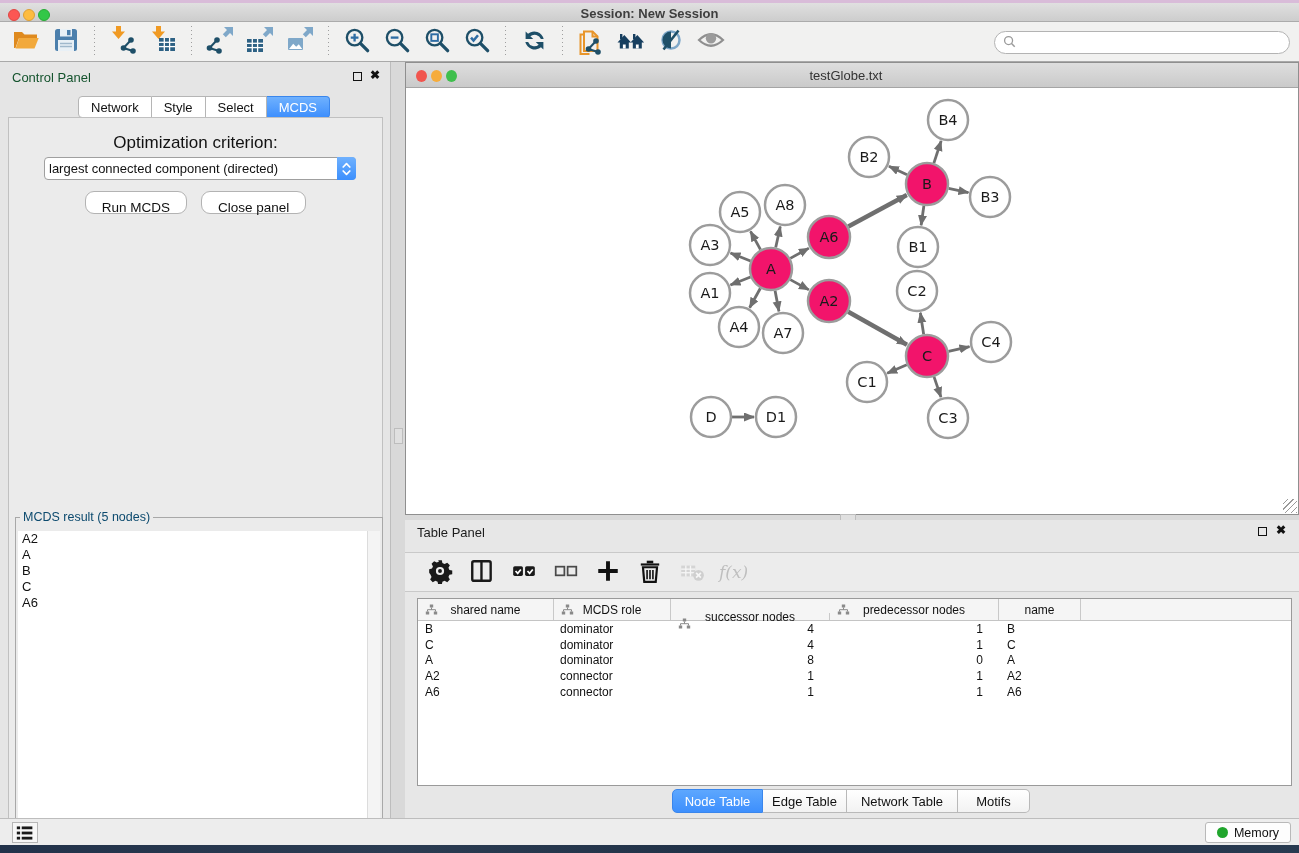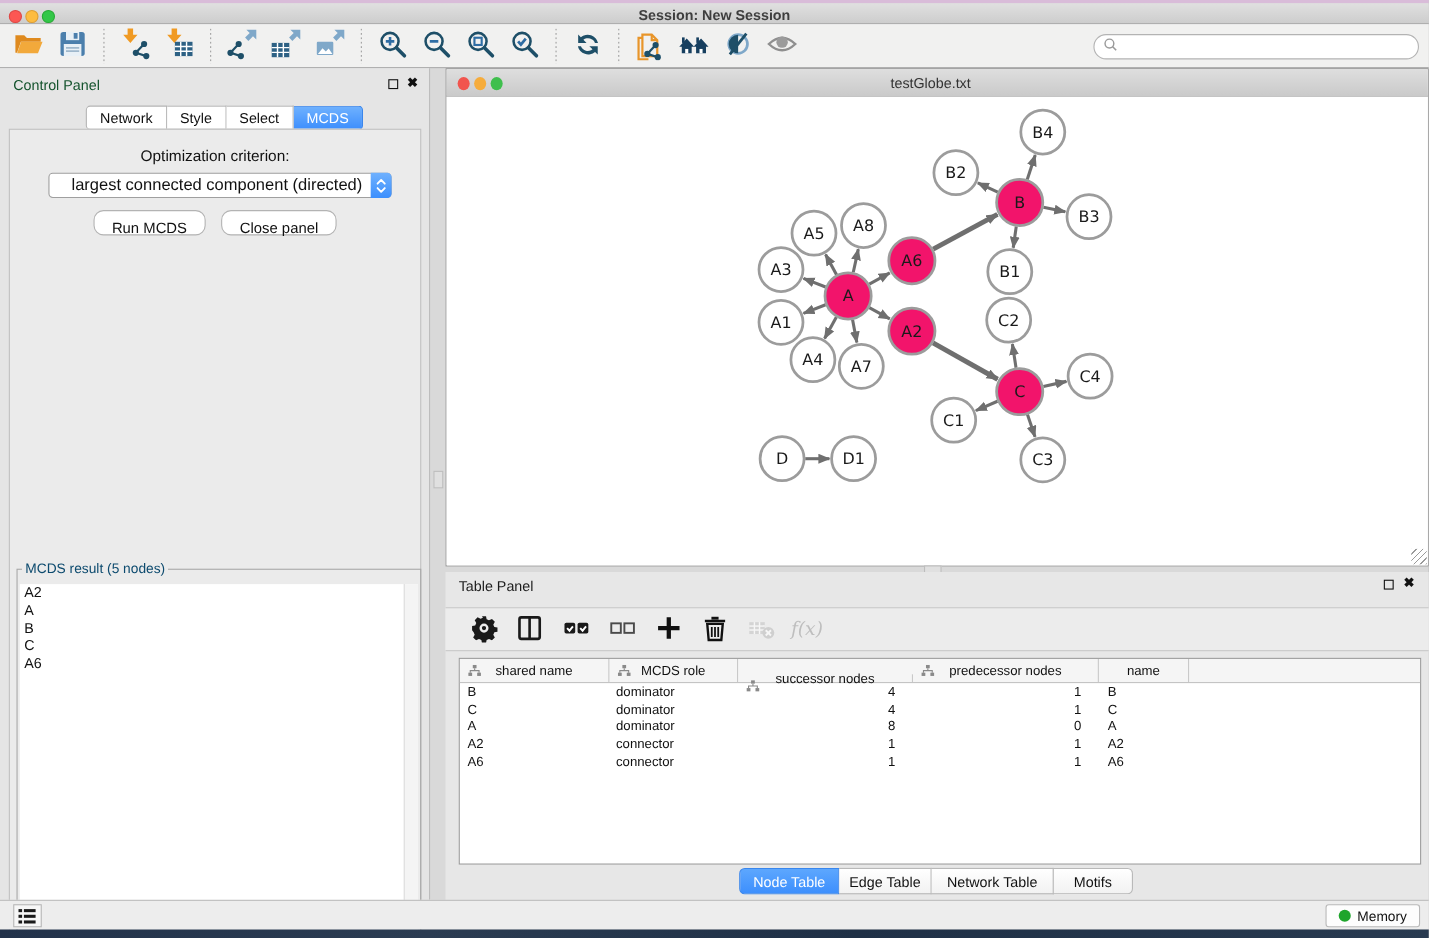--- a/index.html
+++ b/index.html
@@ -34,24 +34,24 @@
   .close-ico{position:absolute;top:6px;font-size:12px;font-weight:bold;color:#111;line-height:14px;}
   .cp-float{right:28px;} .cp-close{right:10px;}
   .cp-tabs{position:absolute;left:78px;top:34px;display:flex;height:22px;}
   .cp-tab{background:#fff;border:1px solid #b5b5b5;border-left:none;font-size:13px;color:#111;
           padding:2px 12px 0;line-height:18px;cursor:default;}
   .cp-tab:first-child{border-left:1px solid #b5b5b5;border-radius:4px 0 0 4px;}
   .cp-tab:last-child{border-radius:0 4px 4px 0;}
   .cp-tab.active{background:linear-gradient(#6fb1fe,#3e8ffd);border-color:#3a86ec;color:#fff;}
   .cp-body{position:absolute;left:8px;top:55px;width:375px;height:745px;background:#ebebeb;
            border:1px solid #c0c0c0;}
-  .opt-label{position:absolute;left:0;right:0;top:15px;text-align:center;font-size:14px;color:#111;}
+  .opt-label{position:absolute;left:0;right:0;top:15px;text-align:center;font-size:17px;color:#111;}
   .opt-select{position:absolute;left:35px;top:39px;width:312px;height:23px;background:#fff;
-              border:1px solid #9f9f9f;border-radius:4px;font-size:15px;color:#111;
-              display:flex;align-items:center;padding-left:20px;}
+              border:1px solid #9f9f9f;border-radius:4px;font-size:13px;color:#111;
+              display:flex;align-items:center;padding-left:4px;}
   .opt-stepper{position:absolute;right:-1px;top:-1px;width:19px;height:23px;border-radius:0 4px 4px 0;
                background:linear-gradient(#6fb1fe,#3c8ffd);display:flex;flex-direction:column;
                align-items:center;justify-content:center;}
   .cp-buttons{position:absolute;left:0;right:0;top:73px;display:flex;justify-content:center;gap:14px;}
   .cp-btn{height:23px;background:#fff;border:1px solid #b3b3b3;border-radius:9px;font-size:13.5px;
           color:#111;padding:8px 16px;font-family:"Liberation Sans",sans-serif;}
   .result-fs{position:absolute;left:6px;top:392px;width:368px;height:338px;border:1px solid #a8a8a8;
              margin:0;padding:0;}
   .result-fs legend{font-size:12.5px;color:#0c4a6e;margin-left:4px;padding:0 3px;}
   .result-list{position:absolute;left:2px;top:7px;right:2px;bottom:2px;background:#fff;overflow:hidden;}

